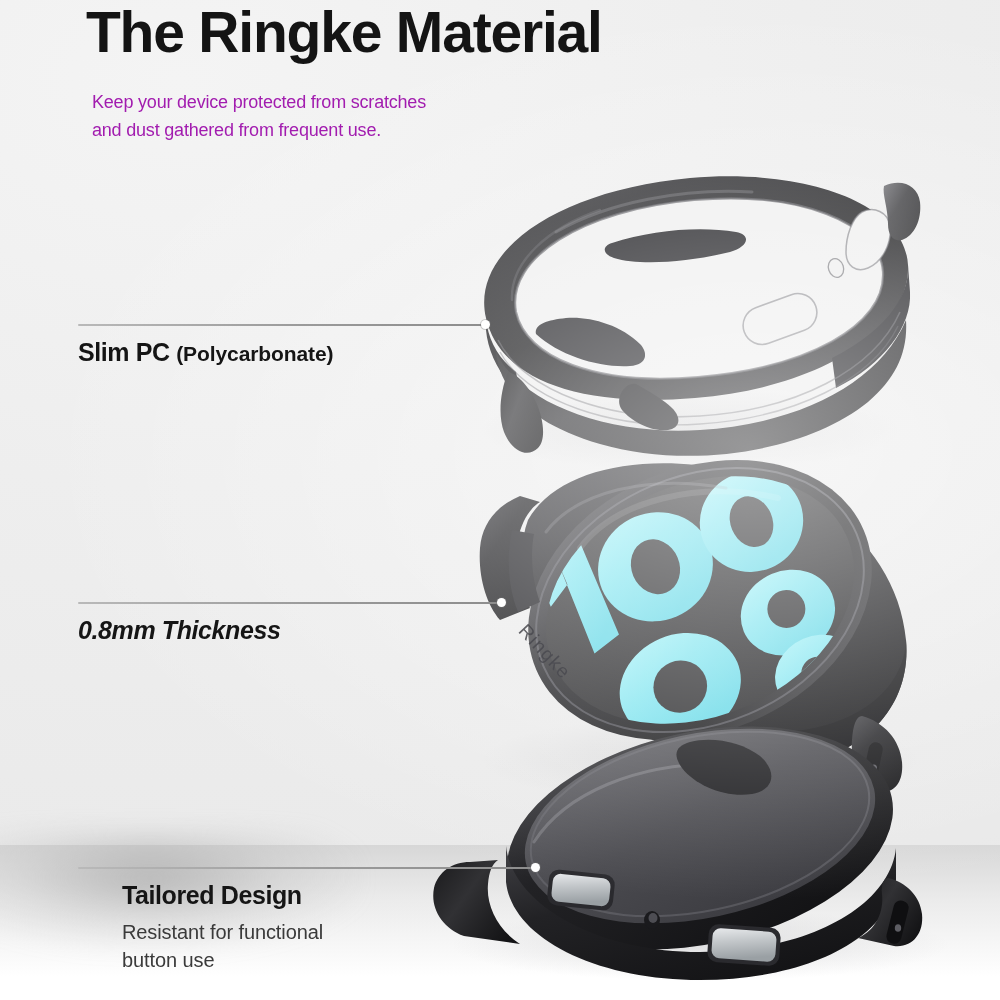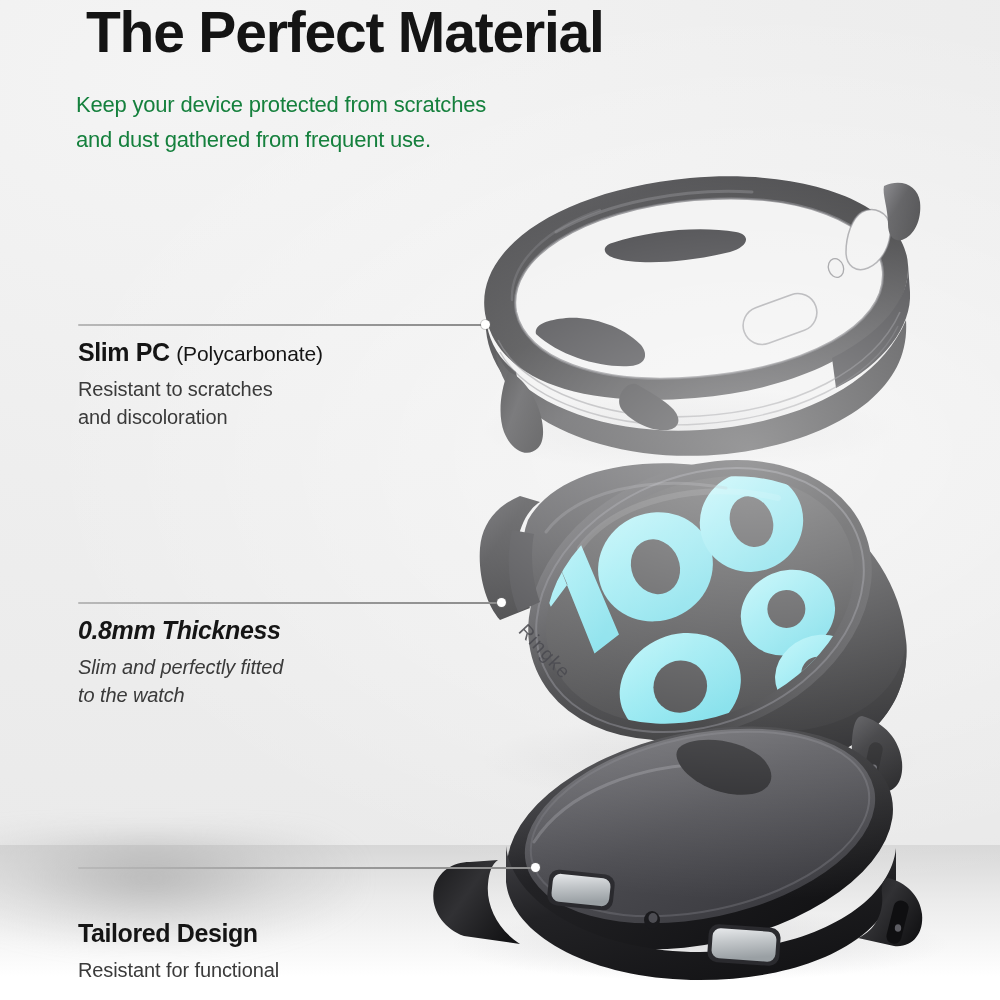--- a/index.html
+++ b/index.html
@@ -54,41 +54,41 @@
     top: 2px;
     font-size: 57px;
     font-weight: bold;
     letter-spacing: -1.2px;
     color: #141414;
     line-height: 1.08;
     white-space: nowrap;
   }
   .subhead {
     position: absolute;
-    left: 76px;
+    left: 92px;
     top: 88px;
-    font-size: 22px;
+    font-size: 18px;
     font-weight: normal;
-    color: #15803d;
+    color: #a21caf;
     line-height: 1.57;
     letter-spacing: -0.2px;
   }
 
   
   .feature { position: absolute; left: 78px; }
   .feature .f-title {
     font-size: 25px;
     font-weight: bold;
     color: #151515;
     letter-spacing: -0.4px;
     margin-top: 14px;
     white-space: nowrap;
   }
   .feature .f-title .f-sub {
-    font-weight: normal;
+    font-weight: bold;
     font-size: 21px;
     letter-spacing: -0.1px;
   }
   .feature .f-desc {
     font-size: 20px;
     color: #3a3a3a;
     line-height: 1.38;
     margin-top: 9px;
     letter-spacing: -0.1px;
   }
@@ -402,58 +402,51 @@
       </g>
     </svg>
   </div>
 
   <div class="bg-vign"></div>
 
   <div style="position:absolute; left:530px; top:620px; transform:rotate(47deg); transform-origin:left top;
               font-size:19px; color:#4a4a50; letter-spacing:1.2px; opacity:0.85;
               font-family:'Liberation Sans', sans-serif;">Ringke</div>
 
-  <div class="headline">The Perfect Material</div>
+  <div class="headline">The Ringke Material</div>
 
   <div class="subhead">
     <div>Keep your device protected from scratches</div>
     <div>and dust gathered from frequent use.</div>
   </div>
 
   <div class="leader" style="left:78px; top:324px; width:408px;"></div>
   <div class="leader-dot" style="left:481px; top:320px;"></div>
   <div class="feature" style="top:324px;">
     <div class="f-title">
       <span>Slim PC</span>
       <span class="f-sub">(Polycarbonate)</span>
     </div>
-    <div class="f-desc">
-      <div>Resistant to scratches</div>
-      <div>and discoloration</div>
-    </div>
   </div>
 
   <div class="leader" style="left:78px; top:602px; width:424px;"></div>
   <div class="leader-dot" style="left:497px; top:598px;"></div>
   <div class="feature" style="top:602px;font-style:italic;">
     <div class="f-title">
       <span>0.8mm Thickness</span>
       <span class="f-sub"></span>
     </div>
-    <div class="f-desc">
-      <div>Slim and perfectly fitted</div>
-      <div>to the watch</div>
-    </div>
   </div>
 
   <div class="leader" style="left:78px; top:867px; width:458px;"></div>
   <div class="leader-dot" style="left:531px; top:863px;"></div>
-  <div class="feature" style="top:905px;">
+  <div class="feature" style="top:867px;margin-left:44px;">
     <div class="f-title">
       <span>Tailored Design</span>
       <span class="f-sub"></span>
     </div>
     <div class="f-desc">
       <div>Resistant for functional</div>
+      <div>button use</div>
     </div>
   </div>
 
 </div>
 
 </body></html>

